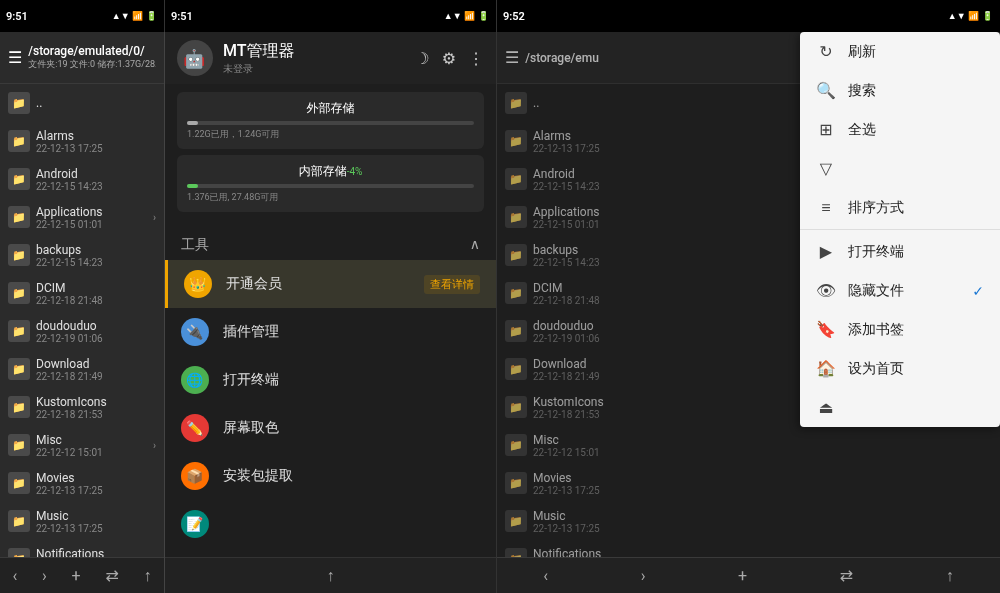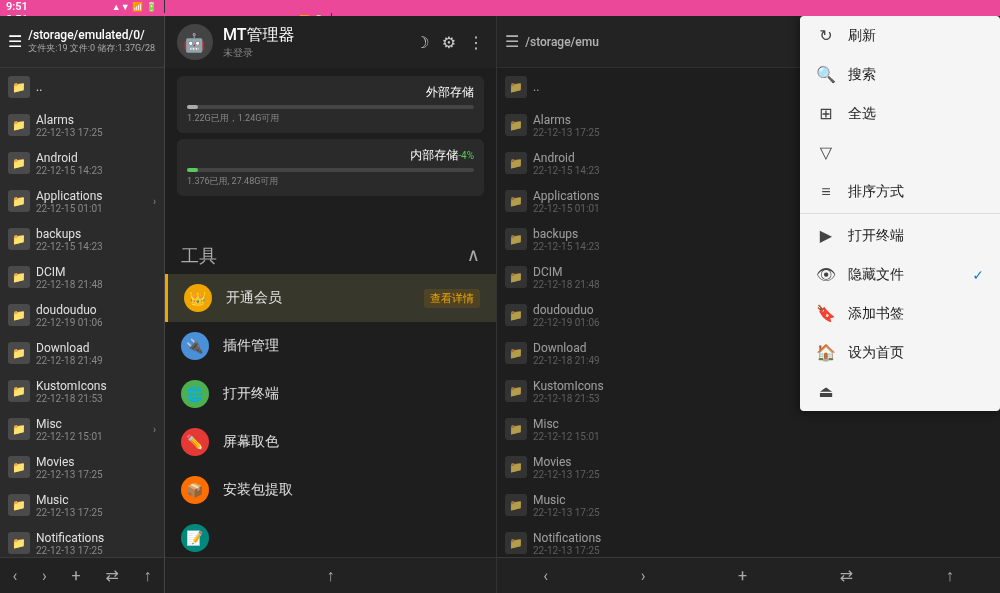--- a/index.html
+++ b/index.html
@@ -168,21 +168,21 @@
 
     .storage-item {
       background: #2a2a2a;
       border-radius: 6px;
       padding: 8px 10px;
       margin-bottom: 6px;
     }
 
     .storage-header-row {
       display: flex;
-      justify-content: flex-end;
+      justify-content: center;
       align-items: center;
       margin-bottom: 4px;
     }
 
     .storage-bar-bg {
       height: 4px;
       background: #444;
       border-radius: 2px;
       margin: 3px 0;
     }
@@ -196,22 +196,21 @@
 
     
     .tools-section { padding: 4px 0; }
 
     .section-header {
       display: flex;
       align-items: flex-start;
       justify-content: space-between;
       padding: 6px 16px;
       color: #aaa;
-      font-size: 18px;
-      margin-top: 24px;
+      font-size: 14px;
     }
 
     .menu-item {
       display: flex;
       align-items: center;
       padding: 10px 16px;
       gap: 14px;
       cursor: pointer;
     }
     .menu-item.highlighted { background: #f0e68c20; border-left: 3px solid #f0a500; }
@@ -306,21 +305,21 @@
     .panel-right-dimmed {
       position: absolute;
       top: 0; left: 0; right: 0; bottom: 0;
       background: rgba(0,0,0,0.3);
       z-index: 50;
     }
   </style>
 </head>
 <body>
 
-<div style="display:flex; height:16px; background:#ec4899; flex-shrink:0;flex-direction:column;">
+<div style="display:flex; height:32px; background:#000000; flex-shrink:0;">
   <div style="width:165px; display:flex; align-items:center; justify-content:space-between; padding:0 6px; border-right:1px solid #333;">
     <span style="color:#fff;font-size:11px;font-weight:600;">9:51</span>
     <div style="display:flex;gap:3px;align-items:center;">
       <span style="color:#fff;font-size:9px;">▲▼</span>
       <span style="color:#fff;font-size:9px;">📶</span>
       <span style="color:#fff;font-size:9px;">🔋</span>
     </div>
   </div>
   <div style="width:332px; display:flex; align-items:center; justify-content:space-between; padding:0 6px; border-right:1px solid #333;">
     <span style="color:#fff;font-size:11px;font-weight:600;">9:51</span>

